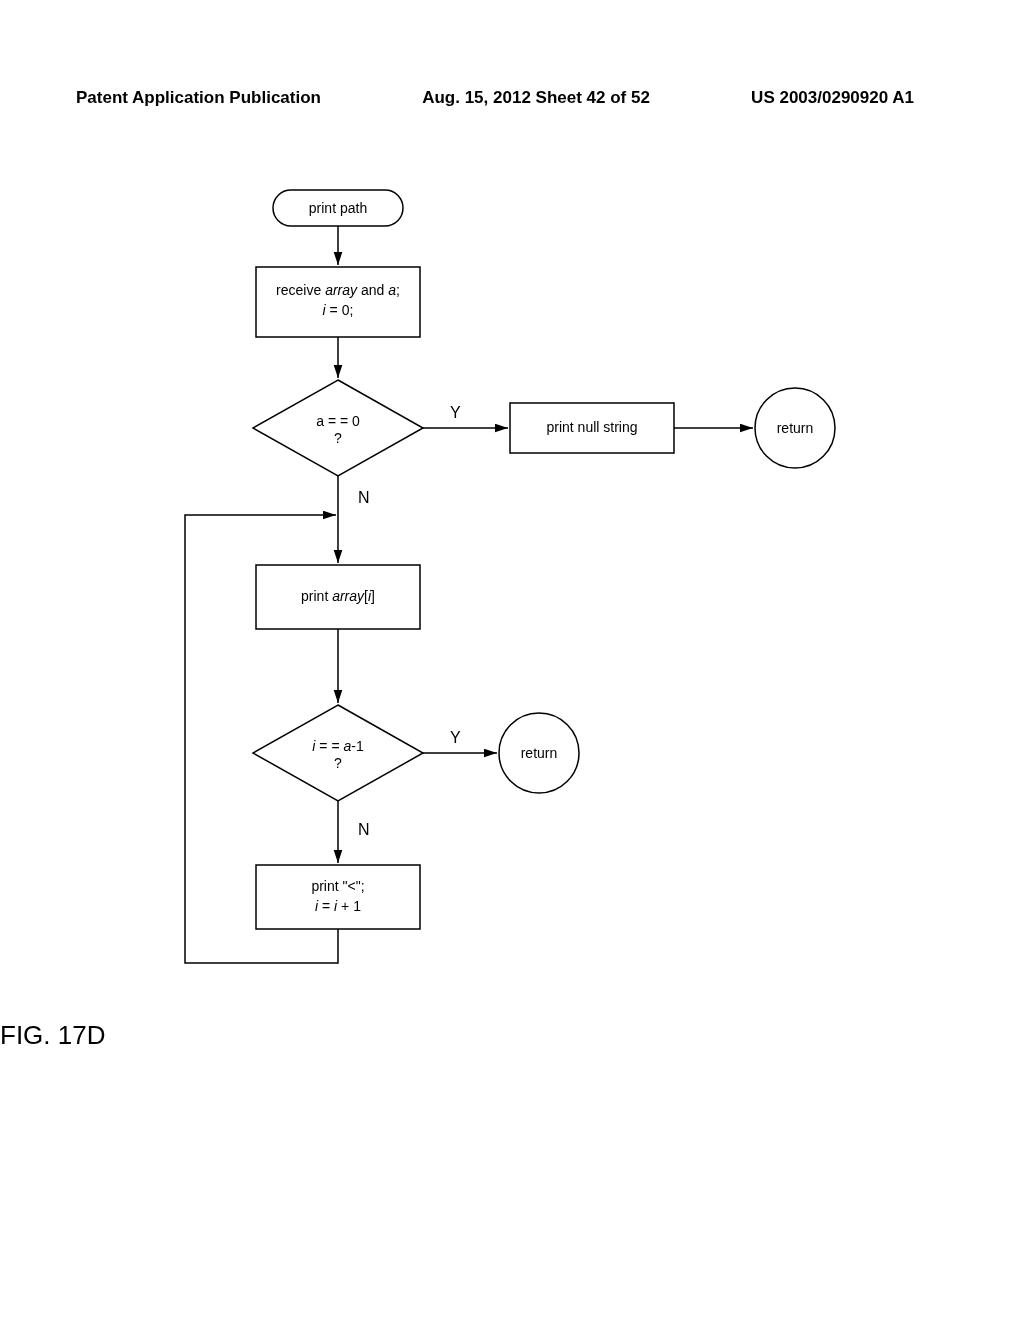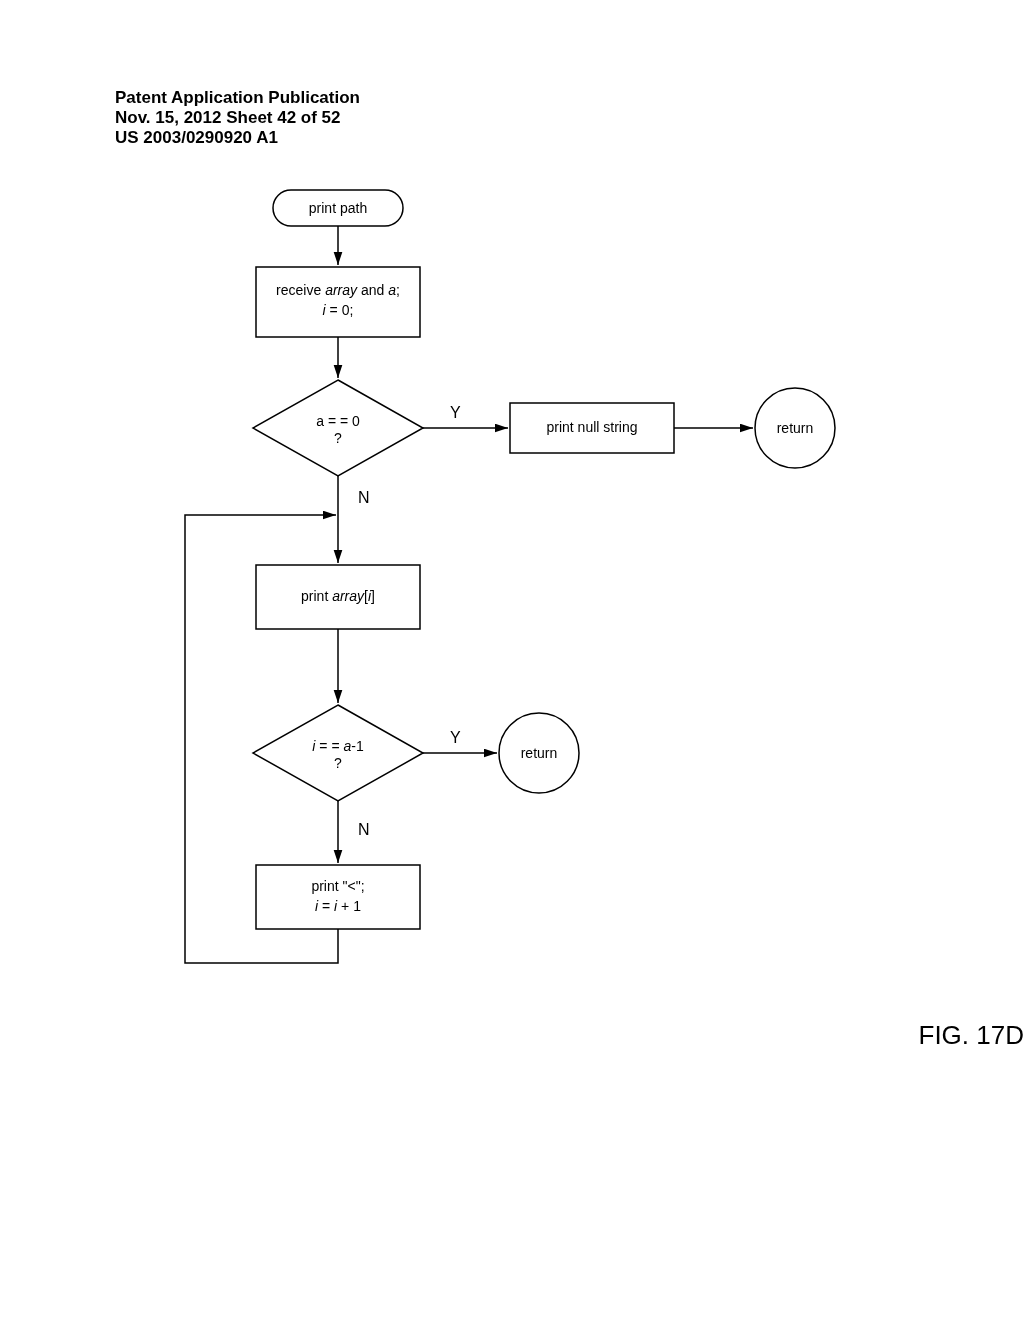--- a/index.html
+++ b/index.html
@@ -11,49 +11,48 @@
       background: white;
       position: relative;
     }
     .header {
       position: absolute;
       top: 88px;
       left: 0;
       right: 0;
       display: flex;
       justify-content: space-between;
-      padding: 0 110px 0 115px;
+      padding: 0 110px 0 76px;
       font-size: 17px;
       font-weight: bold;
-      flex-direction: column;
     }
     .diagram {
       position: absolute;
       top: 185px;
       left: 0;
       width: 1024px;
     }
     .figlabel {
       position: absolute;
       top: 1020px;
       left: 0;
       width: 1024px;
-      text-align: right;
+      text-align: left;
       font-size: 26px;
     }
     text { font-family: Arial, Helvetica, sans-serif; }
     .node-text { font-size: 14px; }
     .label-text { font-size: 16px; }
   </style>
 </head>
 <body>
 
 <div class="header">
   <span>Patent Application Publication</span>
-  <span>Nov. 15, 2012  Sheet 42 of 52</span>
+  <span>Aug. 15, 2012  Sheet 42 of 52</span>
   <span>US 2003/0290920 A1</span>
 </div>
 
 <svg class="diagram" width="1024" height="820" viewBox="0 0 1024 820">
   <defs>
     <marker id="arrow" markerWidth="10" markerHeight="10" refX="9" refY="3" orient="auto" markerUnits="strokeWidth">
       <path d="M0,0 L0,6 L9,3 z" fill="black"></path>
     </marker>
   </defs>
 

